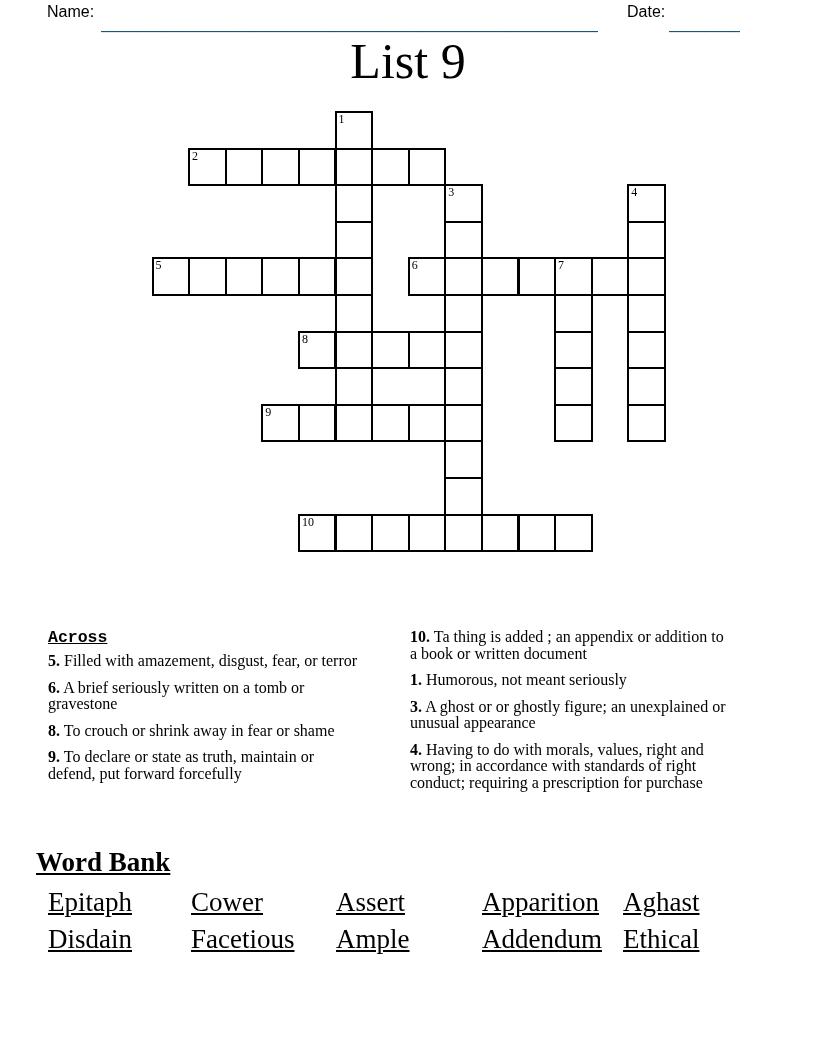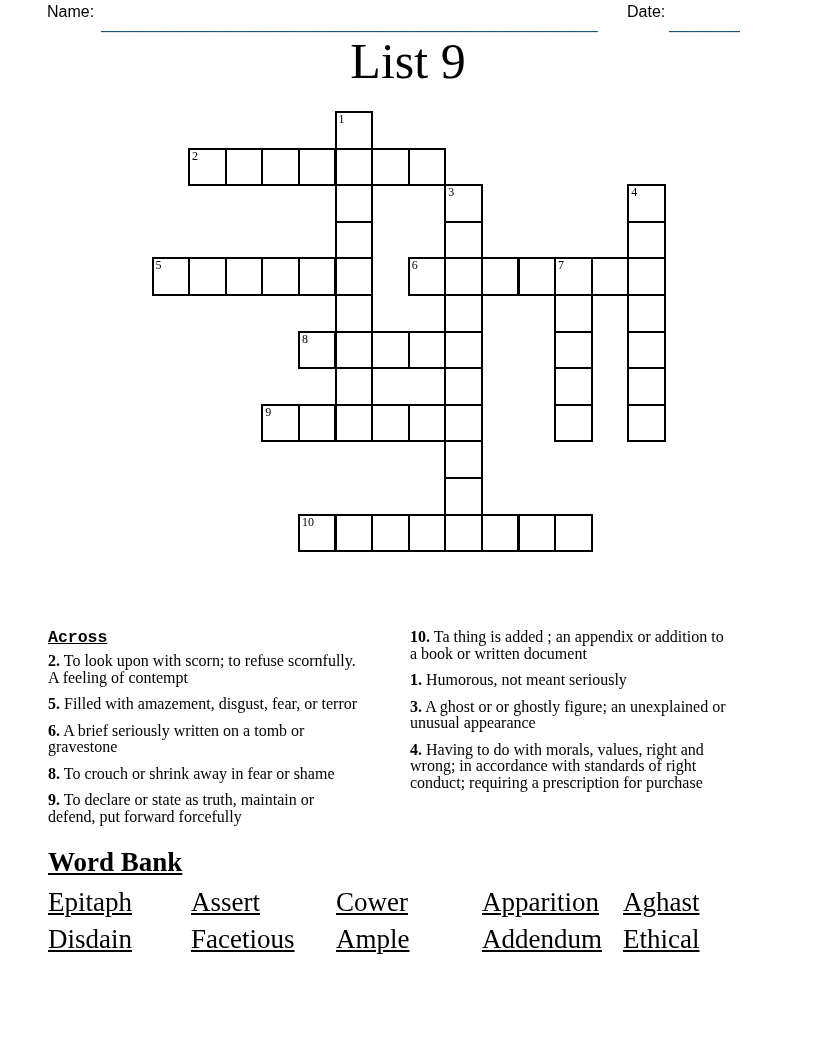--- a/index.html
+++ b/index.html
@@ -42,21 +42,21 @@
   #clues-right{left:410px;width:315.5px;}
   .clue-col h3{
     font-size:16.5px;line-height:17px;margin:0 0 7px 0;font-weight:bold;
     text-decoration:underline;
     font-family:Liberation Mono, monospace;
   }
   .clue{font-size:16px;line-height:16.5px;margin:0 0 10px 0;}
   .clue b{font-weight:bold;}
   
   #wordbank-title{
-    position:absolute;left:48px;top:848px;margin:0;
+    position:absolute;left:36px;top:848px;margin:0;
     font-size:27px;line-height:28px;font-weight:bold;text-decoration:underline;
   }
   #wordbank-words{
     position:absolute;left:48px;top:884px;width:720px;
     display:grid;grid-template-columns:143px 145px 146px 141px 1fr;
     font-size:27px;line-height:37px;
   }
   .wb-word{white-space:nowrap;text-decoration:underline;}
 </style>
 </head>
@@ -150,21 +150,20 @@
       <div class="cell" style="left: 219.6px; top: 402.6px;"></div>
       <div class="cell" style="left: 256.2px; top: 402.6px;"></div>
       <div class="cell" style="left: 329.4px; top: 402.6px;"></div>
       <div class="cell" style="left: 366px; top: 402.6px;"></div>
       <div class="cell" style="left: 402.6px; top: 402.6px;"></div>
     </div>
 
   <div class="clue-col" id="clues-left">
     <h3>Across</h3>
     <div id="across-list-main">
-        <p class="clue"><b>2.</b> <span>To look upon with scorn; to refuse scornfully. A feeling of contempt</span></p>
         <p class="clue"><b>5.</b> <span>Filled with amazement, disgust, fear, or terror</span></p>
         <p class="clue"><b>6.</b> <span>A brief seriously written on a tomb or gravestone</span></p>
         <p class="clue"><b>8.</b> <span>To crouch or shrink away in fear or shame</span></p>
         <p class="clue"><b>9.</b> <span>To declare or state as truth, maintain or defend, put forward forcefully</span></p>
       </div>
   </div>
 
   <div class="clue-col" id="clues-right">
     <div id="across-list-overflow">
         <p class="clue"><b>10.</b> <span>Ta thing is added ; an appendix or addition to a book or written document</span></p>
@@ -172,22 +171,22 @@
     <div id="down-list">
         <p class="clue"><b>1.</b> <span>Humorous, not meant seriously</span></p>
         <p class="clue"><b>3.</b> <span>A ghost or or ghostly figure; an unexplained or unusual appearance</span></p>
         <p class="clue"><b>4.</b> <span>Having to do with morals, values, right and wrong; in accordance with standards of right conduct; requiring a prescription for purchase</span></p>
       </div>
   </div>
 
   <h2 id="wordbank-title">Word Bank</h2>
   <div id="wordbank-words">
       <div class="wb-word">Epitaph</div>
+      <div class="wb-word">Cower</div>
       <div class="wb-word">Assert</div>
-      <div class="wb-word">Cower</div>
       <div class="wb-word">Apparition</div>
       <div class="wb-word">Aghast</div>
       <div class="wb-word">Disdain</div>
       <div class="wb-word">Facetious</div>
       <div class="wb-word">Ample</div>
       <div class="wb-word">Addendum</div>
       <div class="wb-word">Ethical</div>
     </div>
 
 </div>

